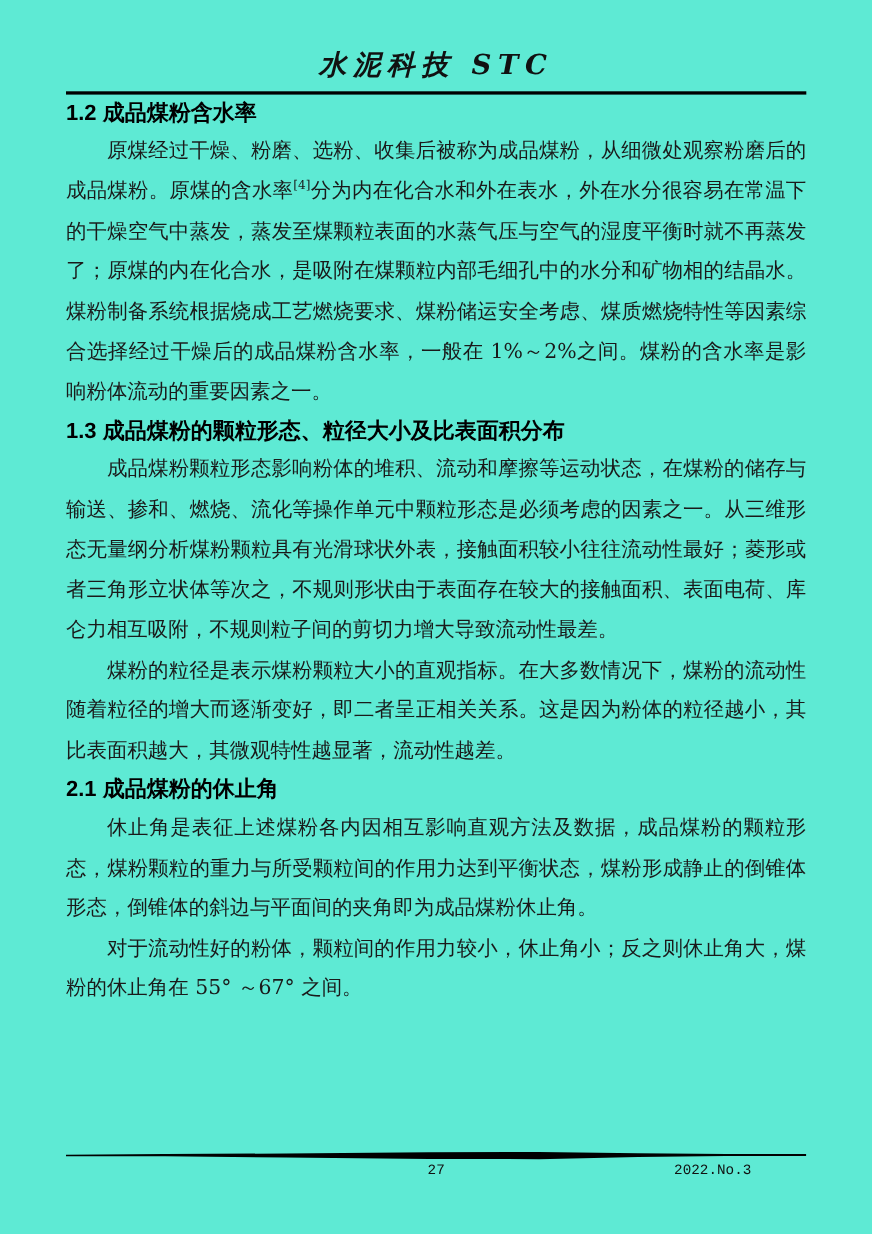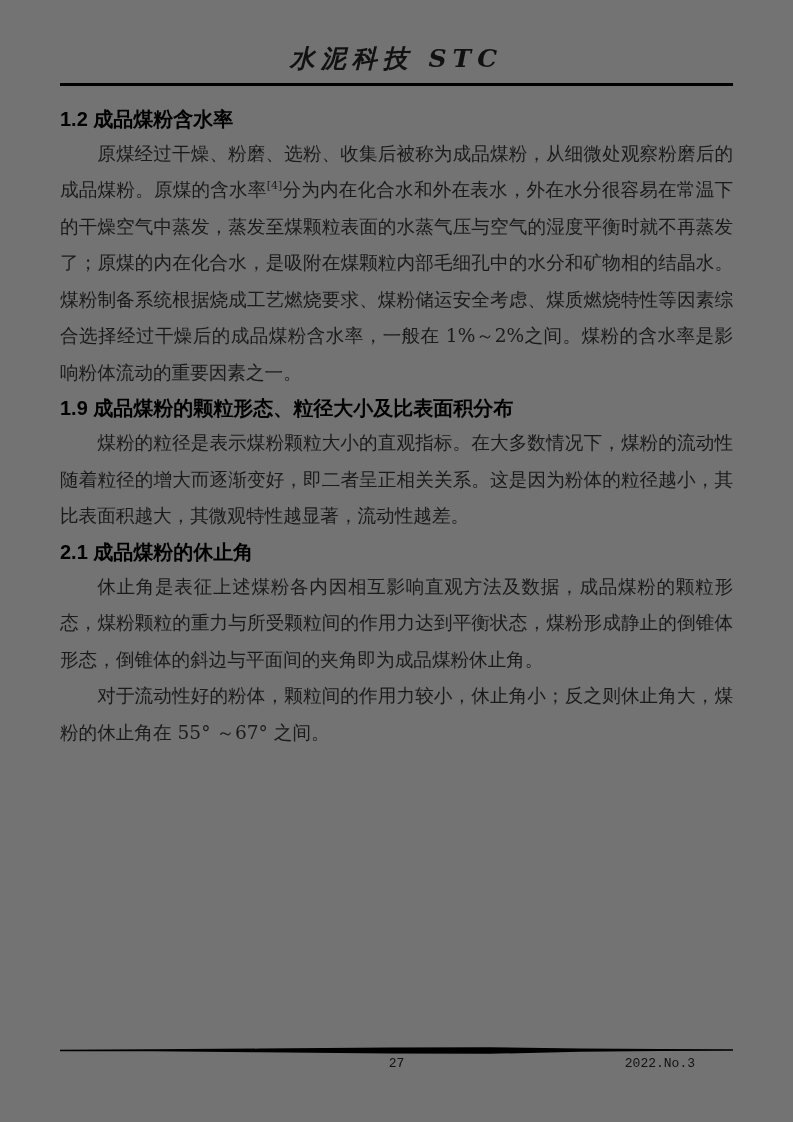--- a/index.html
+++ b/index.html
@@ -2,21 +2,21 @@
 <html lang="zh"><head>
 <meta charset="utf-8">
 <style>
   html, body { margin: 0; padding: 0; }
   body { background: #ffffff; }
 
   .page {
     position: relative;
     width: 793px;
     height: 1122px;
-    background: #737373;
+    background: #5eead4;
     color: #111111;
     font-family: "DejaVu Serif", serif;
     overflow: hidden;
   }
 
   
   .journal-title {
     padding-top: 44px;
     text-align: center;
     font-size: 25px;
@@ -26,21 +26,21 @@
     line-height: 30px;
   }
   .header-rule {
     height: 2.5px;
     background: #000000;
     margin: 9px 60px 0 60px;
   }
 
   
   .content {
-    margin: 16px 60px;
+    margin: 0 60px;
     width: 673px;
   }
   .section-heading {
     margin: 0;
     font-family: "Liberation Sans", sans-serif;
     font-weight: 700;
     font-size: 20px;
     line-height: 34px;
     text-align: left;
     color: #000000;
@@ -76,42 +76,43 @@
     color: #111111;
   }
   .page-num {
     position: absolute;
     left: 50%;
     transform: translateX(-50%);
     top: 1px;
   }
   .issue {
     position: absolute;
-    right: 38px;
+    right: 50px;
     top: 1px;
   }
 </style>
 </head>
 <body>
 
 <div class="page">
 
   <div>
     <div class="journal-title">水泥科技 STC</div>
     <div class="header-rule"></div>
   </div>
 
   <div class="content">
 
     <h2 class="section-heading">1.2 成品煤粉含水率</h2>
 
     <p class="para"><span>原煤经过干燥、粉磨、选粉、收集后被称为成品煤粉，从细微处观察粉磨后的成品煤粉。原煤的含水率</span><sup class="ref-sup">[4]</sup><span>分为内在化合水和外在表水，外在水分很容易在常温下的干燥空气中蒸发，蒸发至煤颗粒表面的水蒸气压与空气的湿度平衡时就不再蒸发了；原煤的内在化合水，是吸附在煤颗粒内部毛细孔中的水分和矿物相的结晶水。煤粉制备系统根据烧成工艺燃烧要求、煤粉储运安全考虑、煤质燃烧特性等因素综合选择经过干燥后的成品煤粉含水率，一般在 1%～2%之间。煤粉的含水率是影响粉体流动的重要因素之一。</span></p>
 
-    <h2 class="section-heading">1.9 成品煤粉的颗粒形态、粒径大小及比表面积分布</h2>
+    <h2 class="section-heading">1.3 成品煤粉的颗粒形态、粒径大小及比表面积分布</h2>
 
+    <p class="para">成品煤粉颗粒形态影响粉体的堆积、流动和摩擦等运动状态，在煤粉的储存与输送、掺和、燃烧、流化等操作单元中颗粒形态是必须考虑的因素之一。从三维形态无量纲分析煤粉颗粒具有光滑球状外表，接触面积较小往往流动性最好；菱形或者三角形立状体等次之，不规则形状由于表面存在较大的接触面积、表面电荷、库仑力相互吸附，不规则粒子间的剪切力增大导致流动性最差。</p>
 
     <p class="para">煤粉的粒径是表示煤粉颗粒大小的直观指标。在大多数情况下，煤粉的流动性随着粒径的增大而逐渐变好，即二者呈正相关关系。这是因为粉体的粒径越小，其比表面积越大，其微观特性越显著，流动性越差。</p>
 
 
     <h2 class="section-heading">2.1 成品煤粉的休止角</h2>
 
     <p class="para">休止角是表征上述煤粉各内因相互影响直观方法及数据，成品煤粉的颗粒形态，煤粉颗粒的重力与所受颗粒间的作用力达到平衡状态，煤粉形成静止的倒锥体形态，倒锥体的斜边与平面间的夹角即为成品煤粉休止角。</p>
 
     <p class="para">对于流动性好的粉体，颗粒间的作用力较小，休止角小；反之则休止角大，煤粉的休止角在 55° ～67° 之间。</p>
 

